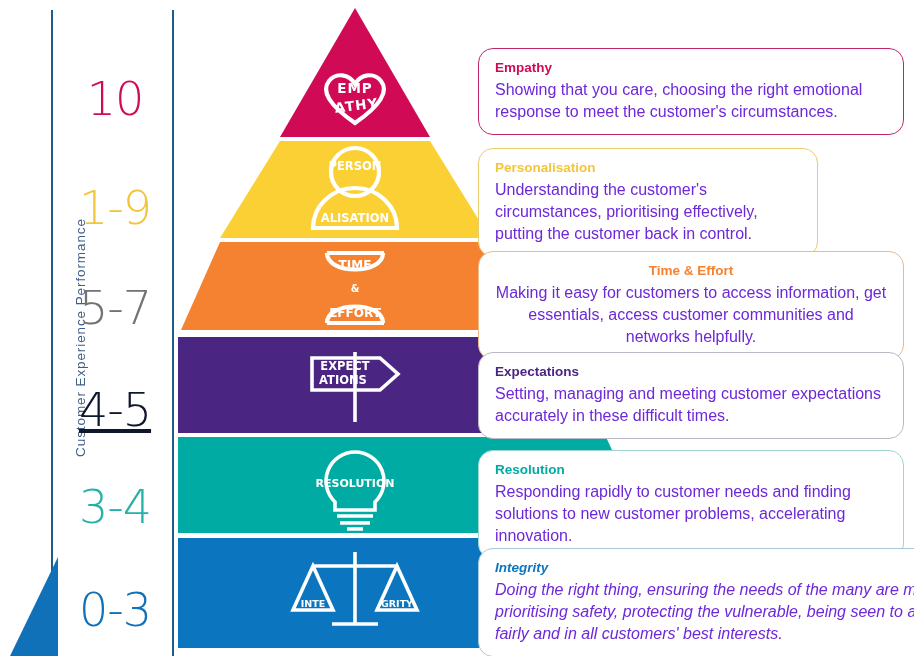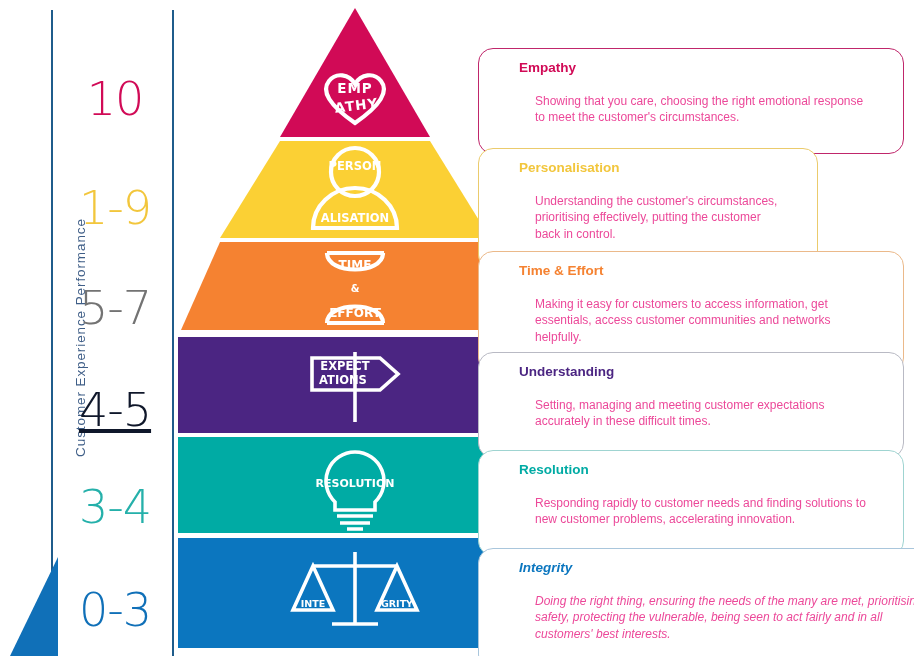--- a/index.html
+++ b/index.html
@@ -23,23 +23,23 @@
   .score{position:absolute;left:60px;width:110px;text-align:center;
       font-family:"DejaVu Sans","Liberation Sans",sans-serif;
       font-size:46px;font-weight:300;line-height:1;letter-spacing:-1px;margin-top:29px;}
 
   
   #pyramid{position:absolute;left:0;top:0;width:700px;height:656px;}
 
   
   .card{position:absolute;box-sizing:border-box;background:#ffffff;
         border:1px solid #cccccc;border-radius:15px;
-        padding:10px 16px 11px 40px;}
+        padding:10px 16px 11px 16px;}
   .card-title{font-size:13.5px;font-weight:bold;margin:0 0 2px 0;line-height:1.32;}
-  .card-body{font-size:12px;color:#ec4899;line-height:1.37;margin:16px;
+  .card-body{font-size:16px;color:#6d28d9;line-height:1.37;margin:0;
              font-family:"Liberation Sans","DejaVu Sans",sans-serif;}
 </style>
 </head>
 <body>
 
 <div id="stage">
 
   <div class="axis-rule" id="axis-rule-left"></div>
   <div class="axis-rule" id="axis-rule-right"></div>
 
@@ -122,27 +122,27 @@
   <div class="card" style="left:478px;top:48px;width:426px;border-color:#C0266B;">
     <p class="card-title" style="color:#D10A56;">Empathy</p>
     <p class="card-body">Showing that you care, choosing the right emotional response to meet the customer's circumstances.</p>
   </div>
 
   <div class="card" style="left:478px;top:148px;width:340px;border-color:#EBCB6C;">
     <p class="card-title" style="color:#F2C63C;">Personalisation</p>
     <p class="card-body">Understanding the customer's circumstances, prioritising effectively, putting the customer back in control.</p>
   </div>
 
-  <div class="card" style="left:478px;top:251px;width:426px;border-color:#EBB98A;">
+  <div class="card" style="left:478px;top:251px;width:426px;border-color:#EBB98A;text-align:center;">
     <p class="card-title" style="color:#F58231;">Time &amp; Effort</p>
     <p class="card-body">Making it easy for customers to access information, get essentials, access customer communities and networks helpfully.</p>
   </div>
 
   <div class="card" style="left:478px;top:352px;width:426px;border-color:#B9BAC4;">
-    <p class="card-title" style="color:#4B2582;">Understanding</p>
+    <p class="card-title" style="color:#4B2582;">Expectations</p>
     <p class="card-body">Setting, managing and meeting customer expectations accurately in these difficult times.</p>
   </div>
 
   <div class="card" style="left:478px;top:450px;width:426px;border-color:#9FD4D1;">
     <p class="card-title" style="color:#00ABA4;">Resolution</p>
     <p class="card-body">Responding rapidly to customer needs and finding solutions to new customer problems, accelerating innovation.</p>
   </div>
 
   <div class="card" style="left:478px;top:548px;width:496px;border-color:#A9C6DC;font-style:italic;">
     <p class="card-title" style="color:#0B76BF;">Integrity</p>

